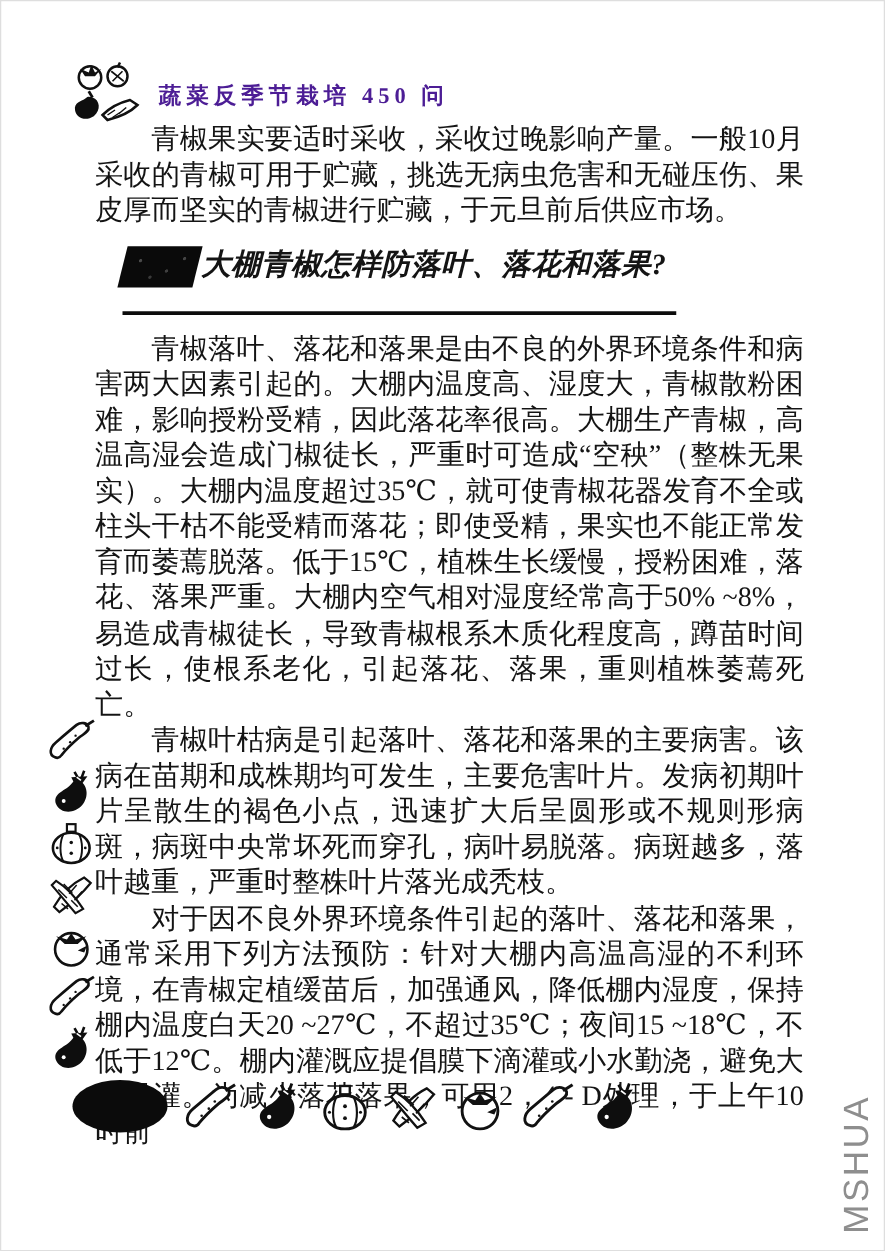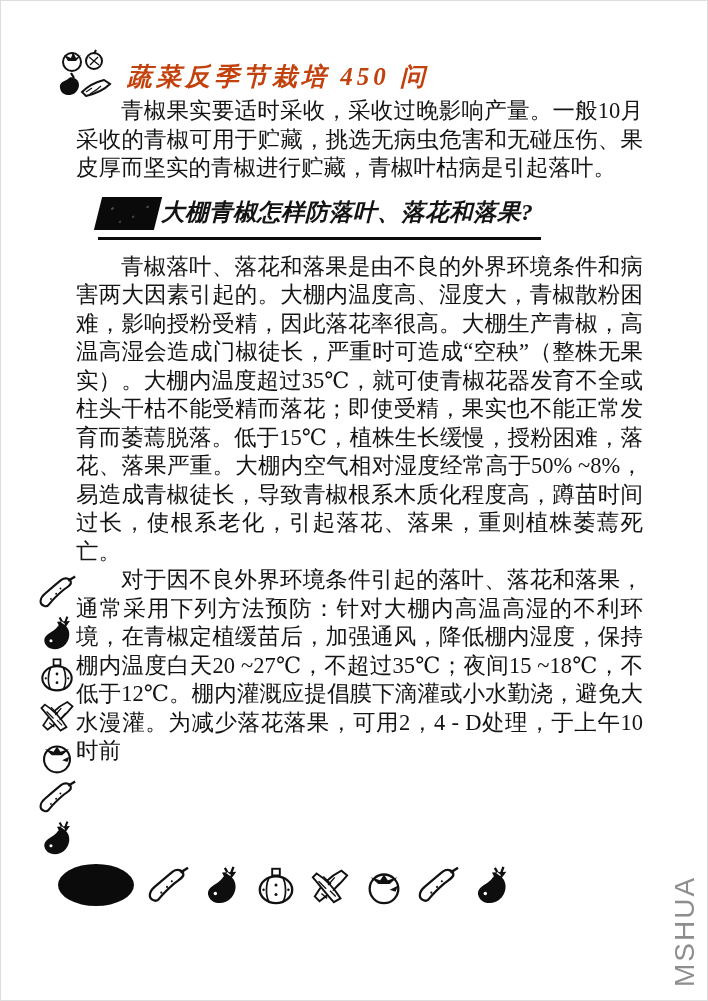--- a/index.html
+++ b/index.html
@@ -11,36 +11,36 @@
   }
   .page {
     position:relative; width:706px; height:999px;
     background:#ffffff; border:1px solid #dedede;
     color:#161616;
   }
   
   .header { position:absolute; left:56px; top:46px; display:flex; align-items:center; gap:14px; }
   .header-icon svg { width:56px; height:52px; display:block; }
   .book-title {
-    font-style:italic; font-weight:bold; font-size:25px;
-    letter-spacing:4px; color:#c2410c; padding-top:6px;
+    font-weight:bold; font-size:18px;
+    letter-spacing:4px; color:#4c1d95; padding-top:6px;
   }
   
   .text-col {
     position:absolute; left:75px; top:96px; width:567px;
     font-size:22.5px; line-height:28.5px; text-align:justify;
     color:#141414;
   }
   .text-col p { margin:0; text-indent:2em; }
   
   .q-row { margin:14px 0 13px 22px; }
   .q-head {
     display:inline-flex; align-items:center; gap:3px;
     border-bottom:3.5px solid #0c0c0c;
-    padding:0 8px 7px 0;
+    padding:0 8px 19px 0;
   }
   .q-box {
     width:60px; height:33px; flex:0 0 auto;
     background-color:#0a0a0a;
     background-image:
       radial-gradient(circle at 22% 35%, #4a4a4a 0 1px, transparent 1.6px),
       radial-gradient(circle at 60% 60%, #3f3f3f 0 1px, transparent 1.6px),
       radial-gradient(circle at 80% 30%, #444 0 1px, transparent 1.6px),
       radial-gradient(circle at 40% 75%, #3a3a3a 0 1px, transparent 1.6px);
     transform:skewX(-14deg);
@@ -134,30 +134,31 @@
     <span class="header-icon">
       <svg>
           <use href="#ic-veg-cluster"></use>
         </svg>
     </span>
     <span class="book-title">蔬菜反季节栽培 450 问</span>
   </div>
 
   <div class="text-col">
 
-    <p>青椒果实要适时采收，采收过晚影响产量。一般10月采收的青椒可用于贮藏，挑选无病虫危害和无碰压伤、果皮厚而坚实的青椒进行贮藏，青椒叶枯病是引起落叶。</p>
+    <p>青椒果实要适时采收，采收过晚影响产量。一般10月采收的青椒可用于贮藏，挑选无病虫危害和无碰压伤、果皮厚而坚实的青椒进行贮藏，于元旦前后供应市场。</p>
 
     <div class="q-row">
       <span class="q-head">
         <span class="q-box"></span>
         <span class="q-title">大棚青椒怎样防落叶、落花和落果?</span>
       </span>
     </div>
 
     <p>青椒落叶、落花和落果是由不良的外界环境条件和病害两大因素引起的。大棚内温度高、湿度大，青椒散粉困难，影响授粉受精，因此落花率很高。大棚生产青椒，高温高湿会造成门椒徒长，严重时可造成“空秧”（整株无果实）。大棚内温度超过35℃，就可使青椒花器发育不全或柱头干枯不能受精而落花；即使受精，果实也不能正常发育而萎蔫脱落。低于15℃，植株生长缓慢，授粉困难，落花、落果严重。大棚内空气相对湿度经常高于50% ~8%，易造成青椒徒长，导致青椒根系木质化程度高，蹲苗时间过长，使根系老化，引起落花、落果，重则植株萎蔫死亡。</p>
+    <p>青椒叶枯病是引起落叶、落花和落果的主要病害。该病在苗期和成株期均可发生，主要危害叶片。发病初期叶片呈散生的褐色小点，迅速扩大后呈圆形或不规则形病斑，病斑中央常坏死而穿孔，病叶易脱落。病斑越多，落叶越重，严重时整株叶片落光成秃枝。</p>
     <p>对于因不良外界环境条件引起的落叶、落花和落果，通常采用下列方法预防：针对大棚内高温高湿的不利环境，在青椒定植缓苗后，加强通风，降低棚内湿度，保持棚内温度白天20 ~27℃，不超过35℃；夜间15 ~18℃，不低于12℃。棚内灌溉应提倡膜下滴灌或小水勤浇，避免大水漫灌。为减少落花落果，可用2，4 - D处理，于上午10时前</p>
   </div>
 
   <div class="veg-strip">
     <svg>
         <use href="#ic-cucumber"></use>
       </svg>
     <svg>
         <use href="#ic-eggplant"></use>
       </svg>

